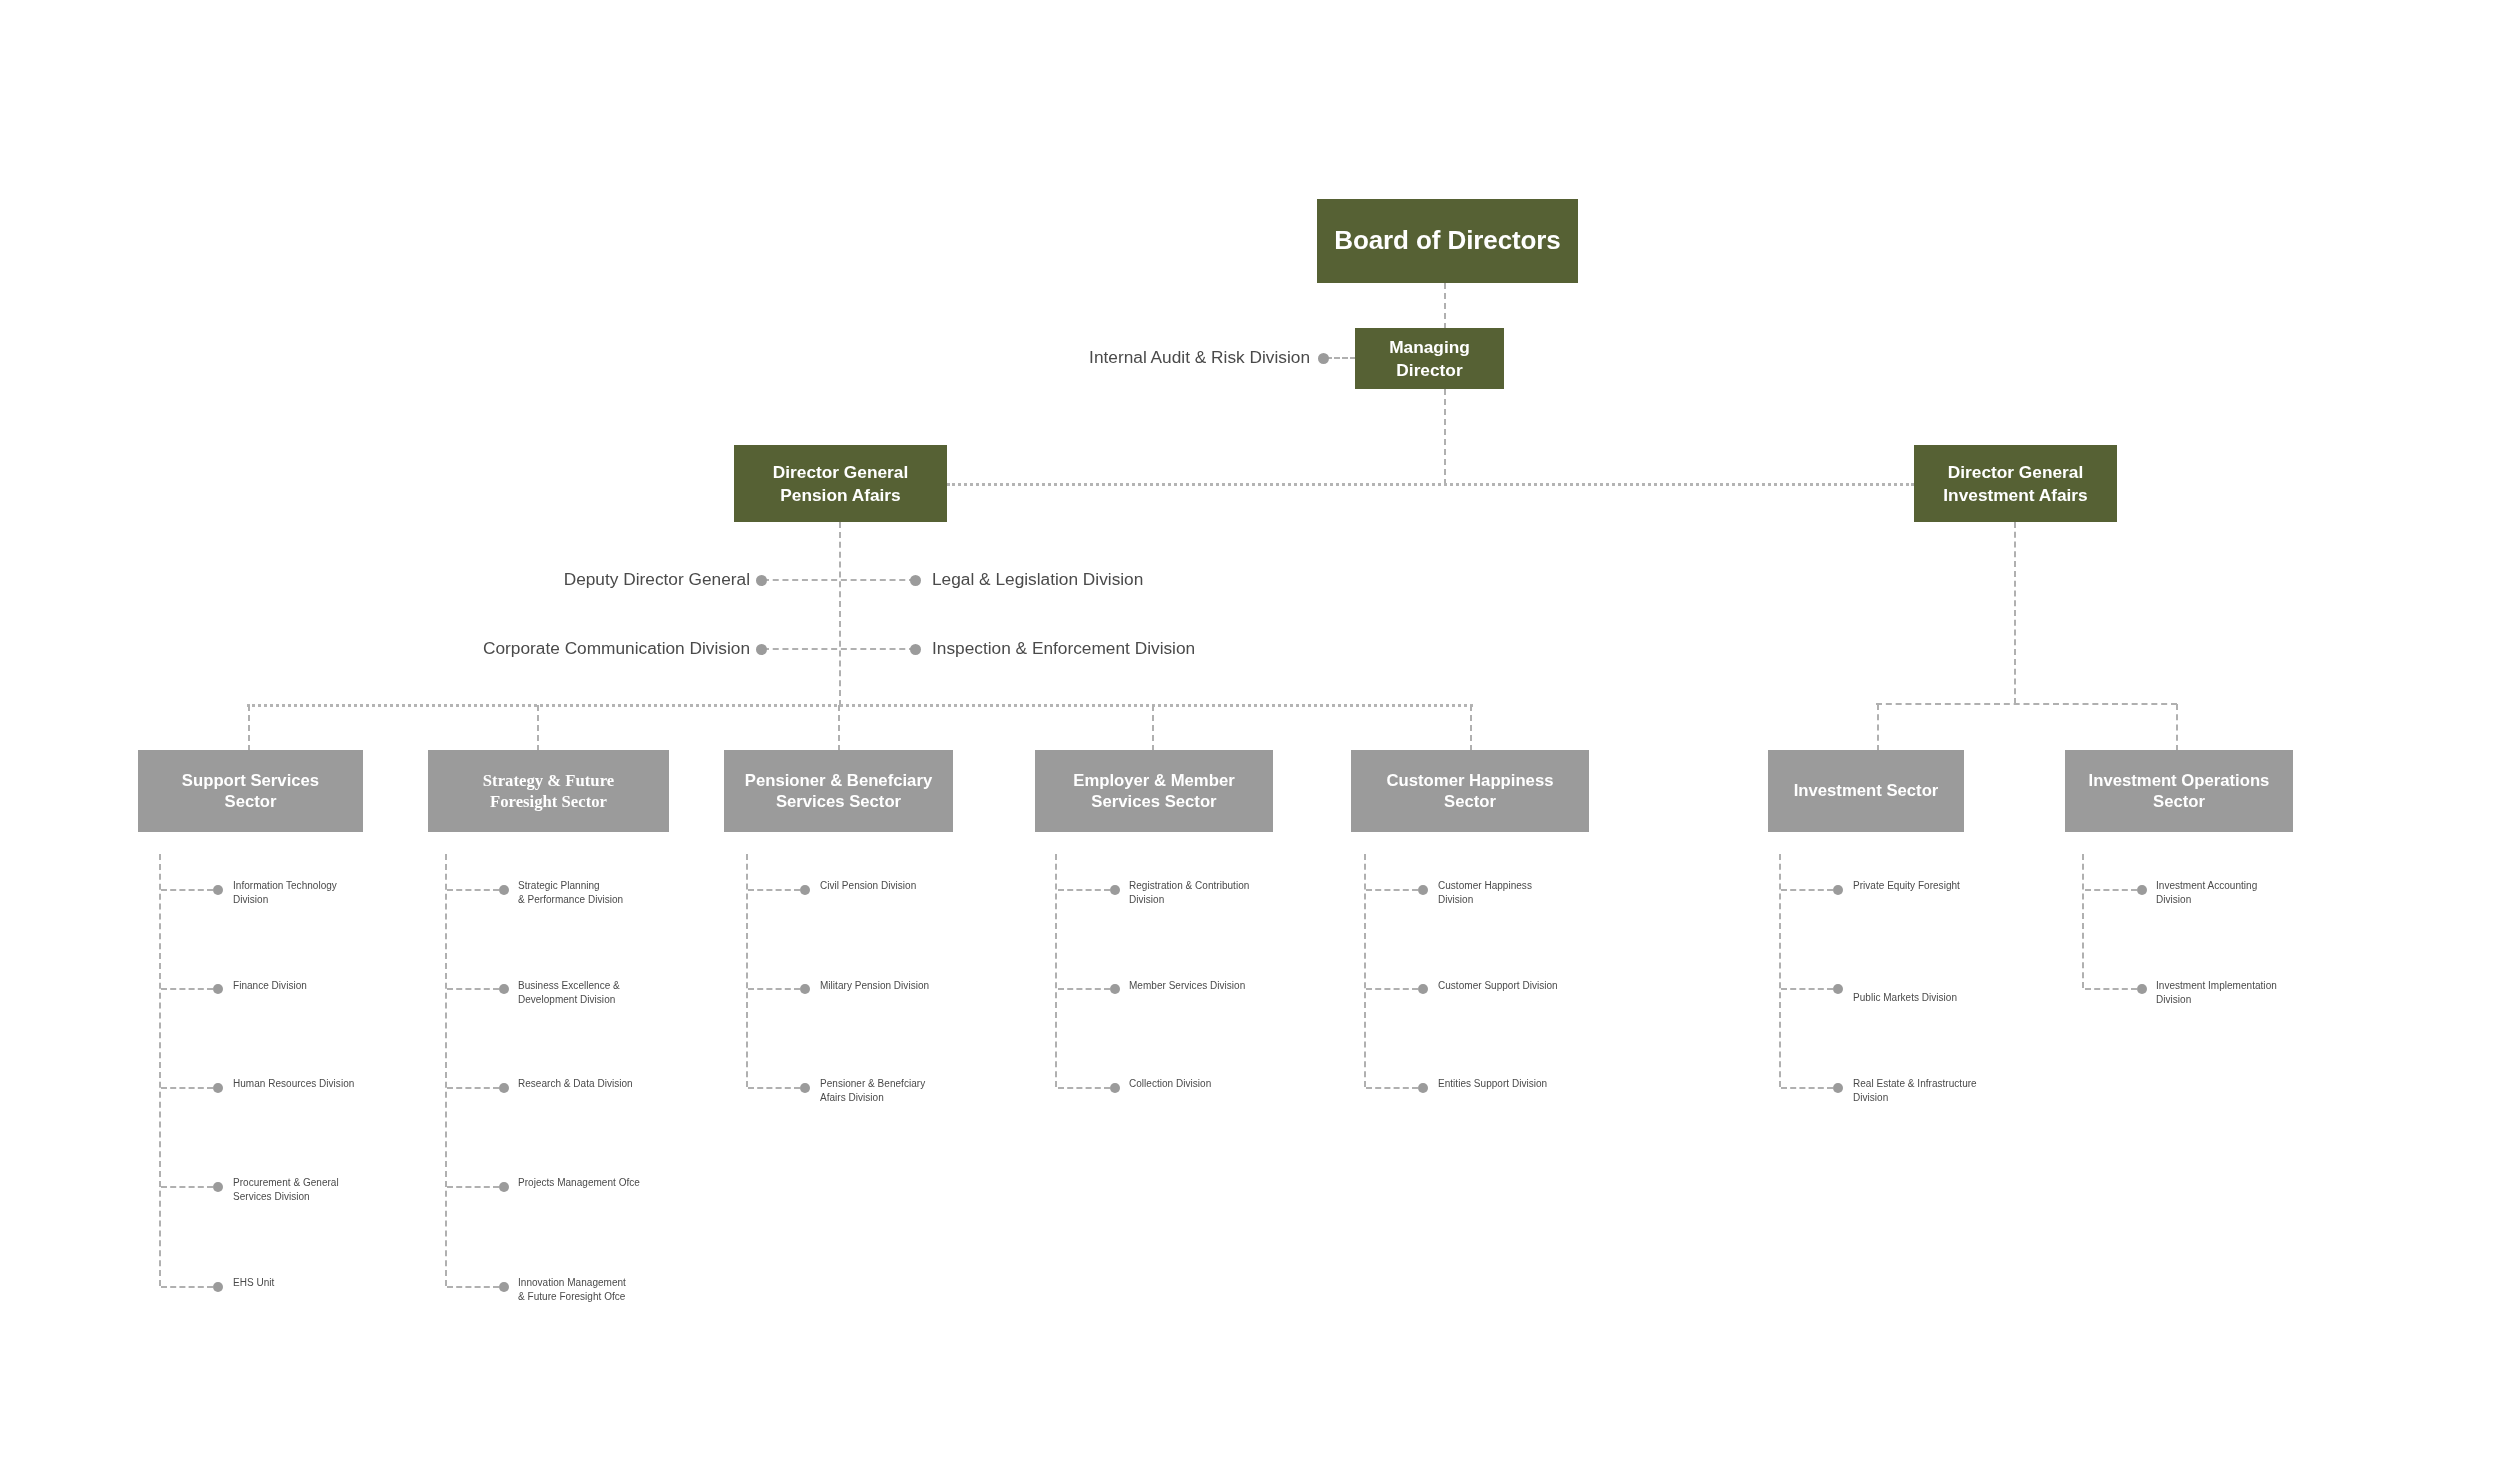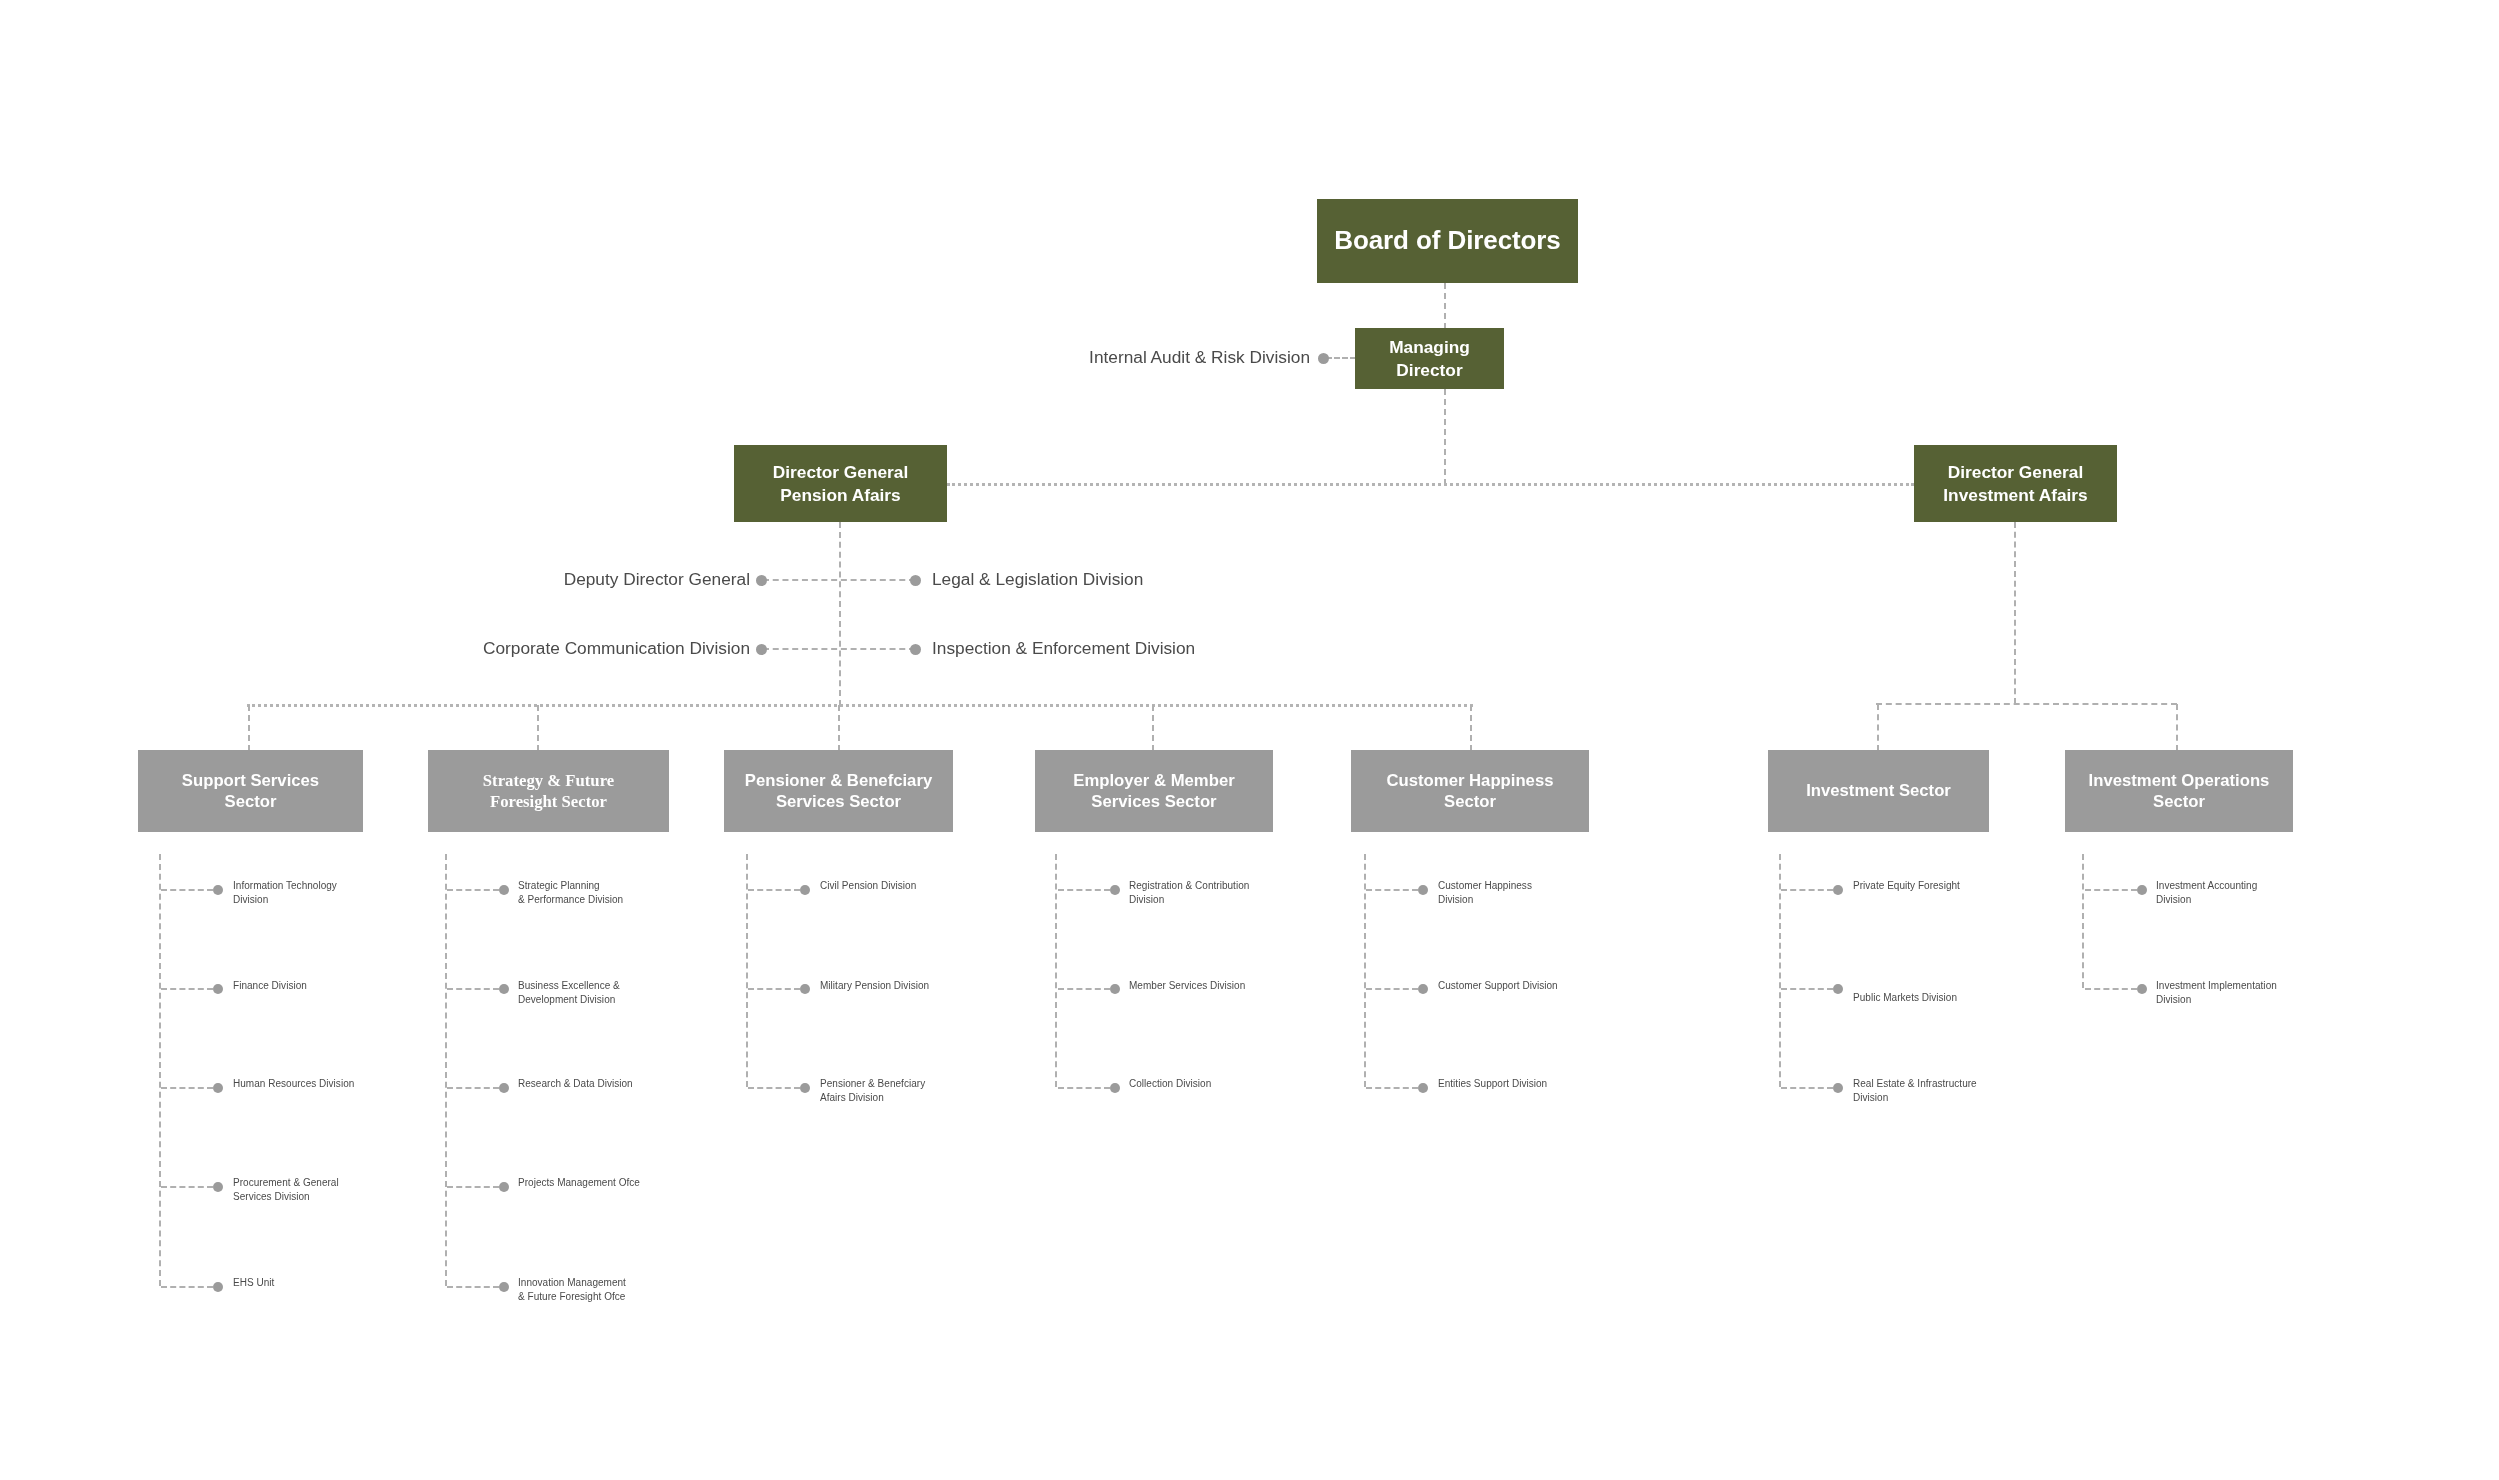--- a/index.html
+++ b/index.html
@@ -50,21 +50,21 @@
   }
   .sector{
     font-size:16.7px;
     height:82px;
   }
   #sector-support        {left:138px;  top:750px; width:225px;}
   #sector-strategy       {left:428px;  top:750px; width:241px;font-family:Liberation Serif, serif;}
   #sector-pensioner      {left:724px; top:750px; width:229px;}
   #sector-employer       {left:1035px; top:750px; width:238px;}
   #sector-customer       {left:1351px; top:750px; width:238px;}
-  #sector-investment     {left:1768px; top:750px; width:221px;}
+  #sector-investment     {left:1768px; top:750px; width:196px;}
   #sector-investment-ops {left:2065px; top:750px; width:228px;}
 
   
   .v-dash{           
     position:absolute;
     width:0;
     border-left:2.9px dashed #b0b0b0;
   }
   .h-dash{           
     position:absolute;

